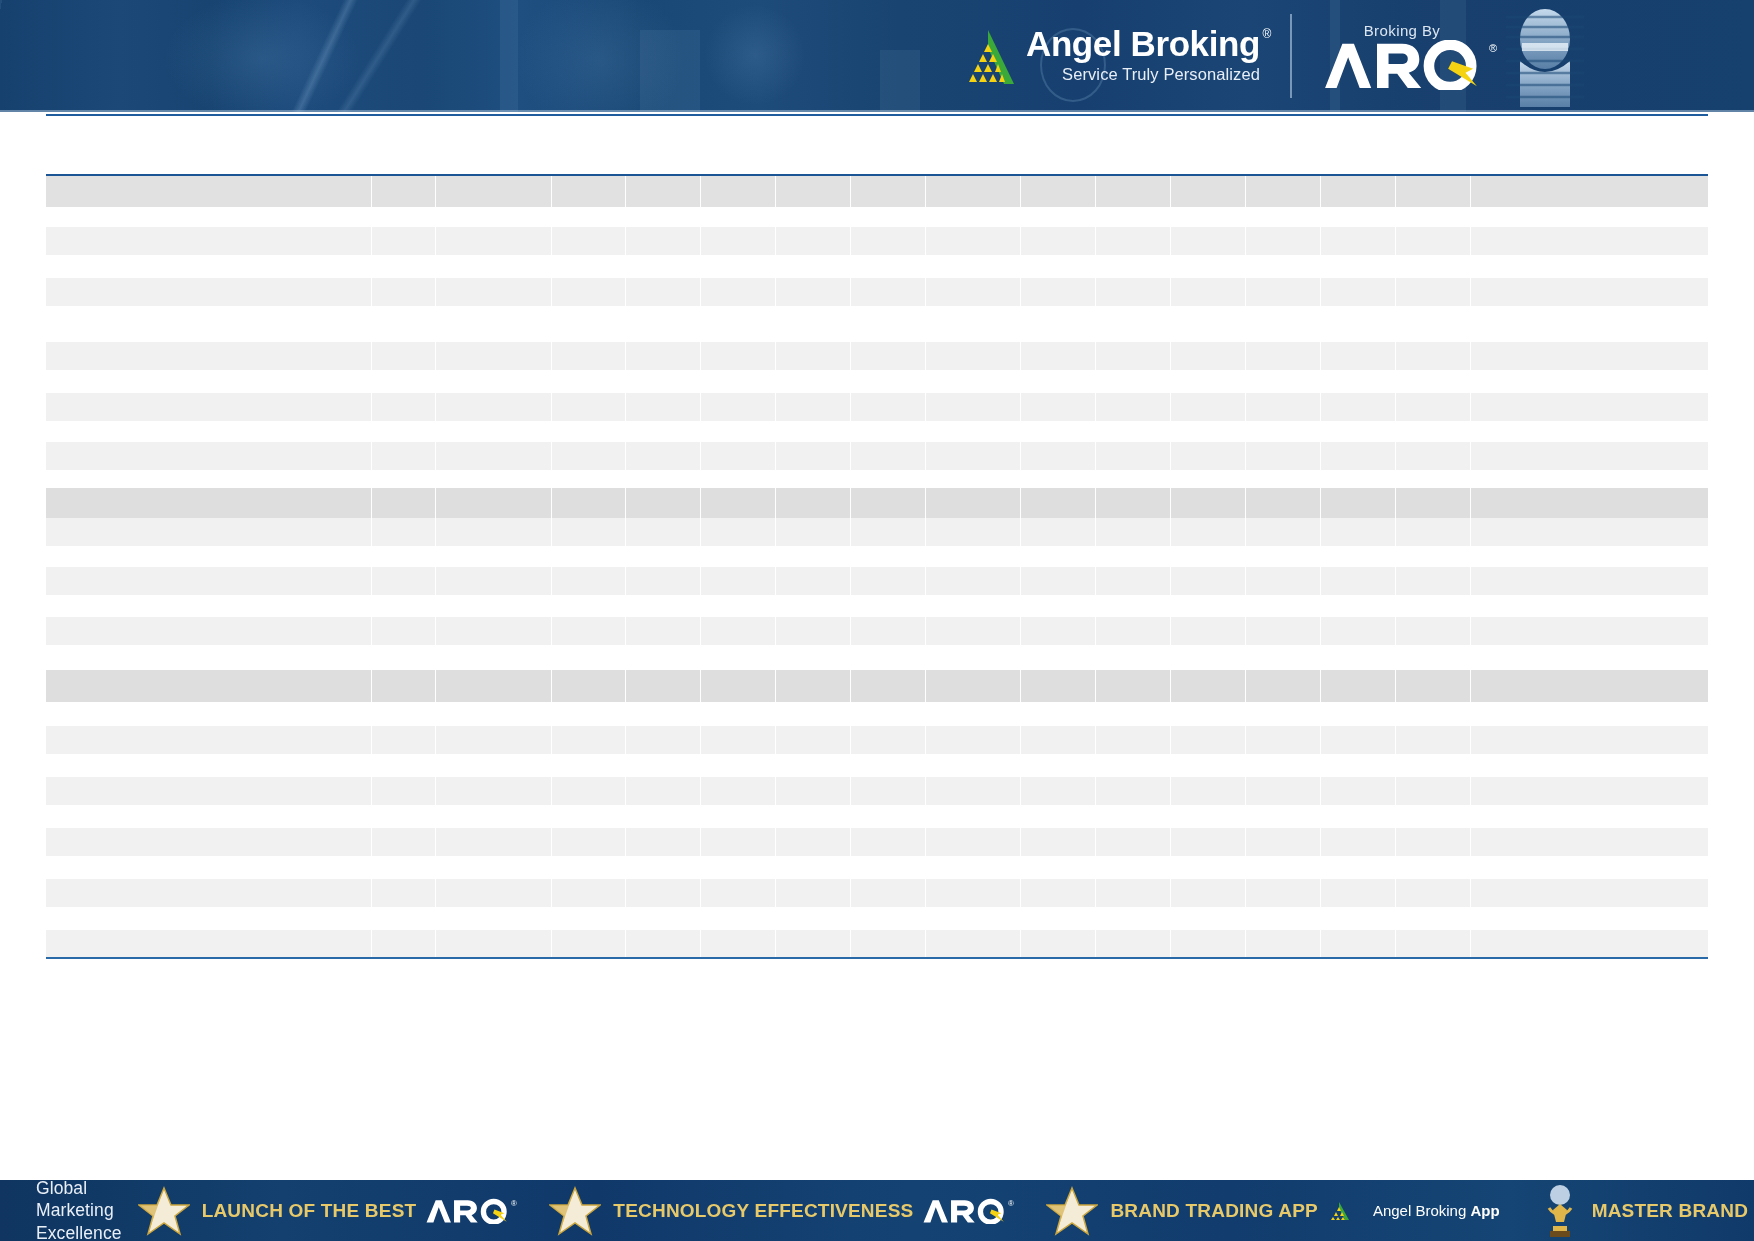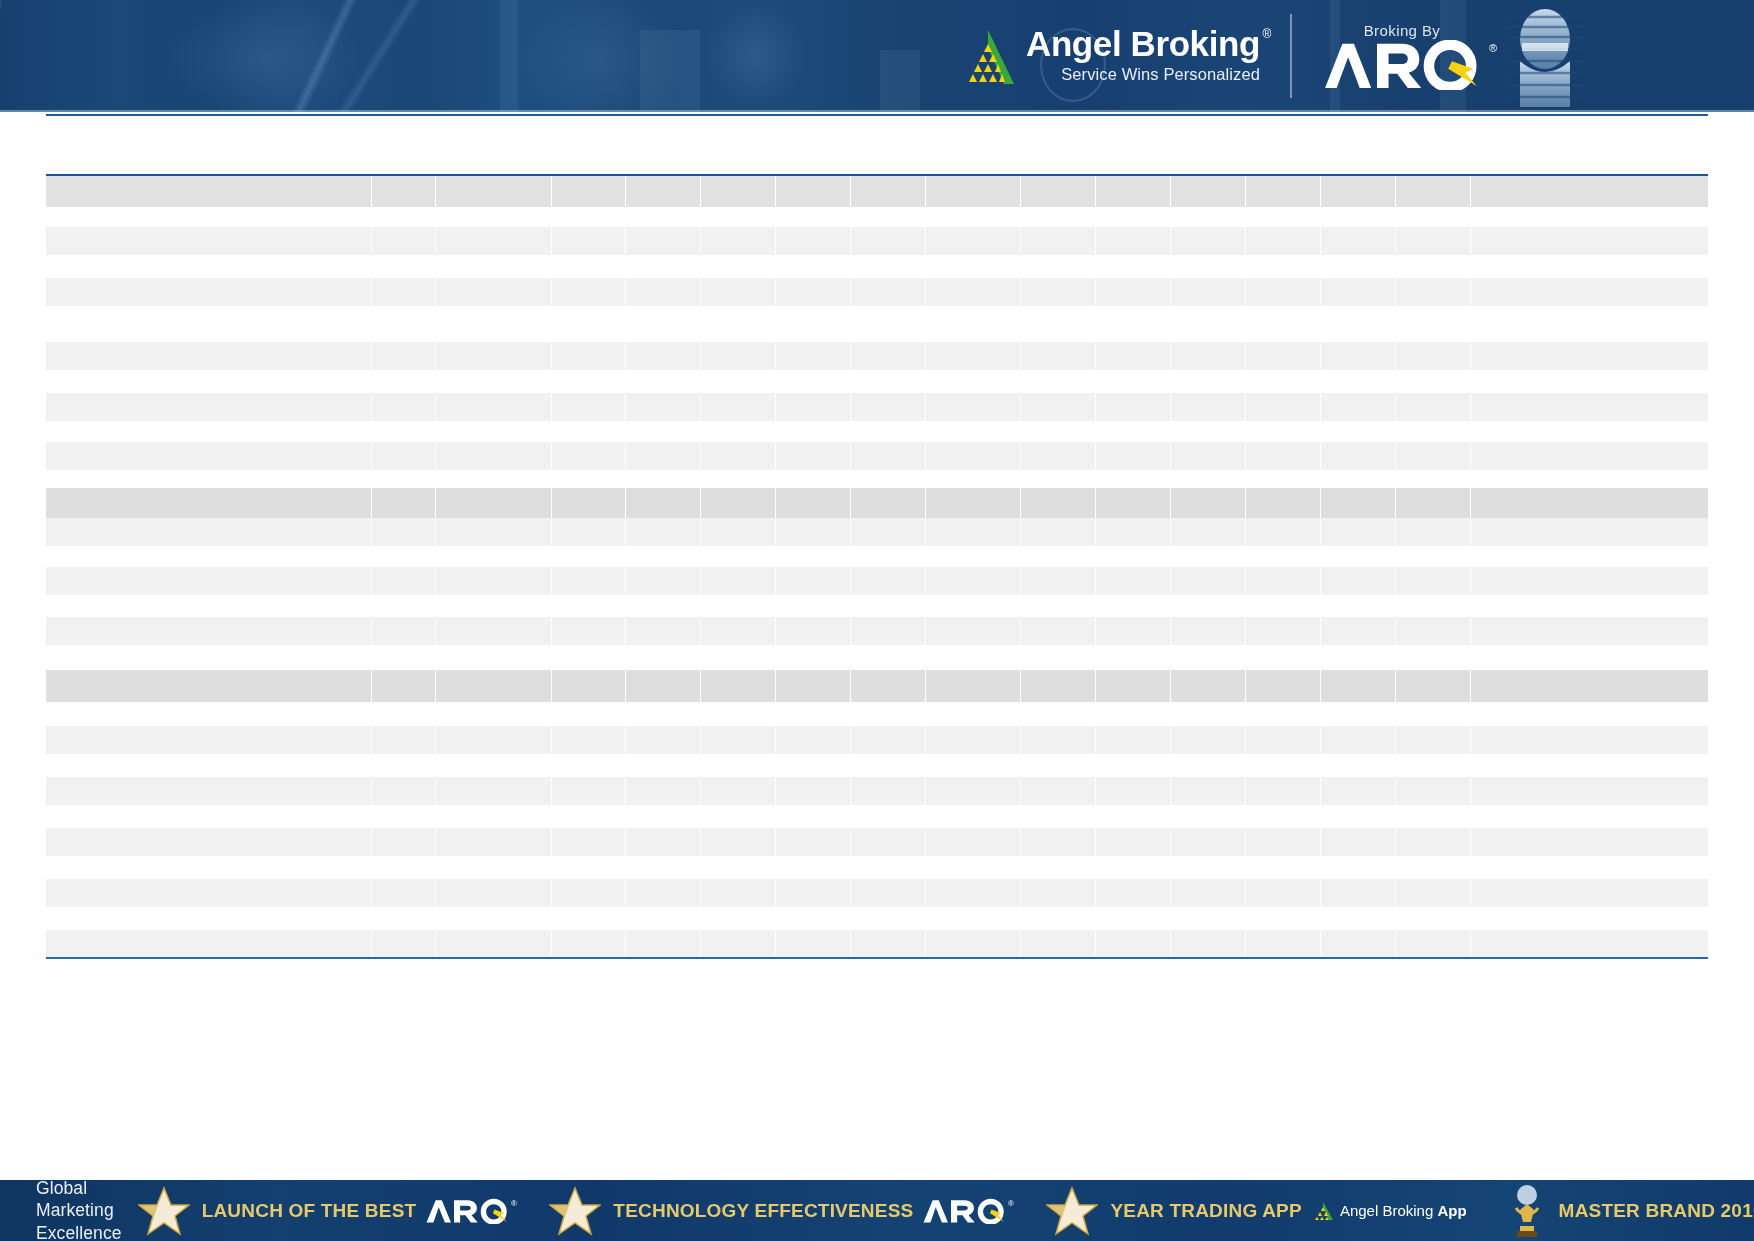--- a/index.html
+++ b/index.html
@@ -61,21 +61,21 @@
     background:linear-gradient(90deg,#0f3560 0%,#13406f 16%,#10396a 34%,#144373 52%,#113c6d 70%,#154574 86%,#103a6a 100%);
     overflow:hidden;display:flex;align-items:center;}
   .foot-head{width:372px;padding-left:36px;box-sizing:border-box;}
   .foot-head-l{display:block;font-size:17.5px;color:#e9eff7;line-height:1.28;letter-spacing:.1px;}
   .award{display:flex;align-items:center;height:61px;position:relative;}
   .award .star{width:52px;height:52px;position:relative;flex:0 0 auto;}
   .award-txt{font-size:19px;font-weight:bold;color:#e8c96a;letter-spacing:.2px;white-space:nowrap;}
   .award-arq{font-size:27px;font-weight:bold;color:#ffffff;letter-spacing:.5px;
     display:inline-flex;align-items:center;position:relative;margin-left:9px;}
   .award-arq sup{font-size:8px;position:absolute;top:1px;right:-8px;font-weight:normal;}
-  .mini-ab{display:inline-flex;align-items:center;gap:6px;margin-left:10px;}
+  .mini-ab{display:inline-flex;align-items:center;gap:23px;margin-left:10px;}
   .mini-mark{width:22px;height:20px;position:relative;flex:0 0 auto;}
   .mini-name{font-size:15px;color:#ffffff;font-weight:normal;white-space:nowrap;}
   .mini-name b{font-weight:bold;}
   .trophy{width:40px;height:54px;position:relative;flex:0 0 auto;}
 </style>
 </head>
 <body>
 
 <div class="header-band">
   <div class="hdr-diag"></div>
@@ -104,21 +104,21 @@
               <polygon points="23,46 27,54 19,54"></polygon>
             <polygon points="33,46 37,54 29,54"></polygon>
               <polygon points="42,46 45,54 39,54"></polygon>
           </g>
         </svg>
       </div>
       <div class="ab-text">
         <div class="ab-name">
           <span>Angel Broking</span><sup>®</sup>
         </div>
-        <div class="ab-tag">Service Wins Personalized</div>
+        <div class="ab-tag">Service Truly Personalized</div>
       </div>
     </div>
     <div class="logo-divider"></div>
     <div class="arq-block">
       <div class="arq-powered">Broking By</div>
       <div class="arq-word">
         <svg viewBox="0 0 168 52" width="168" height="50">
           <path d="M4 50 L22 4 L34 4 L52 50 L40 50 L28 18 L16 50 Z" fill="#fff"></path>
           <path d="M58 50 L58 4 L84 4 C96 4 102 11 102 20 C102 27 98 32 91 34 L104 50 L90 50 L79 35 L70 35 L70 50 Z M70 14 L70 25 L83 25 C88 25 90 23 90 19.5 C90 16 88 14 83 14 Z" fill="#fff"></path>
           <circle cx="134" cy="27" r="22" fill="none" stroke="#fff" stroke-width="11"></circle>
@@ -469,21 +469,21 @@
             <polygon points="89,20 107,31 99,22 104,20 91,15" fill="#f5d312"></polygon>
           </svg>
           <sup>®</sup>
         </span>
       </div>
       <div class="award" style="padding-left: 40px;">
         <span class="star"><svg viewBox="0 0 52 52" width="52" height="52">
             <polygon points="26,3 33,20 51,20 37,31 42,49 26,38 10,49 15,31 1,20 19,20" fill="#f4ecd6" stroke="#caa43c" stroke-width="1.5"></polygon>
             <path d="M26,3 L19,20 L1,20 L15,31 L10,49 Z" fill="#d8b55a" opacity=".75"></path>
           </svg></span>
-        <span class="award-txt" style="margin-left: 12px;">YEAR TRADING APP</span>
+        <span class="award-txt" style="margin-left: 12px;">BRAND TRADING APP</span>
         <span class="mini-ab">
           <span class="mini-mark"><svg viewBox="0 0 22 20" width="22" height="20">
               <polygon points="11,1 21,19 17,19 11,7" fill="#3aa93a"></polygon>
               <g fill="#f5d312">
                 <polygon points="11,6 13,10 9,10"></polygon>
                 <polygon points="8,11 10,15 6,15"></polygon>
                 <polygon points="14,11 16,15 12,15"></polygon>
                 <polygon points="5,16 7,19 3,19"></polygon>
                 <polygon points="10,16 12,19 8,19"></polygon>
                 <polygon points="15,16 17,19 13,19"></polygon>

